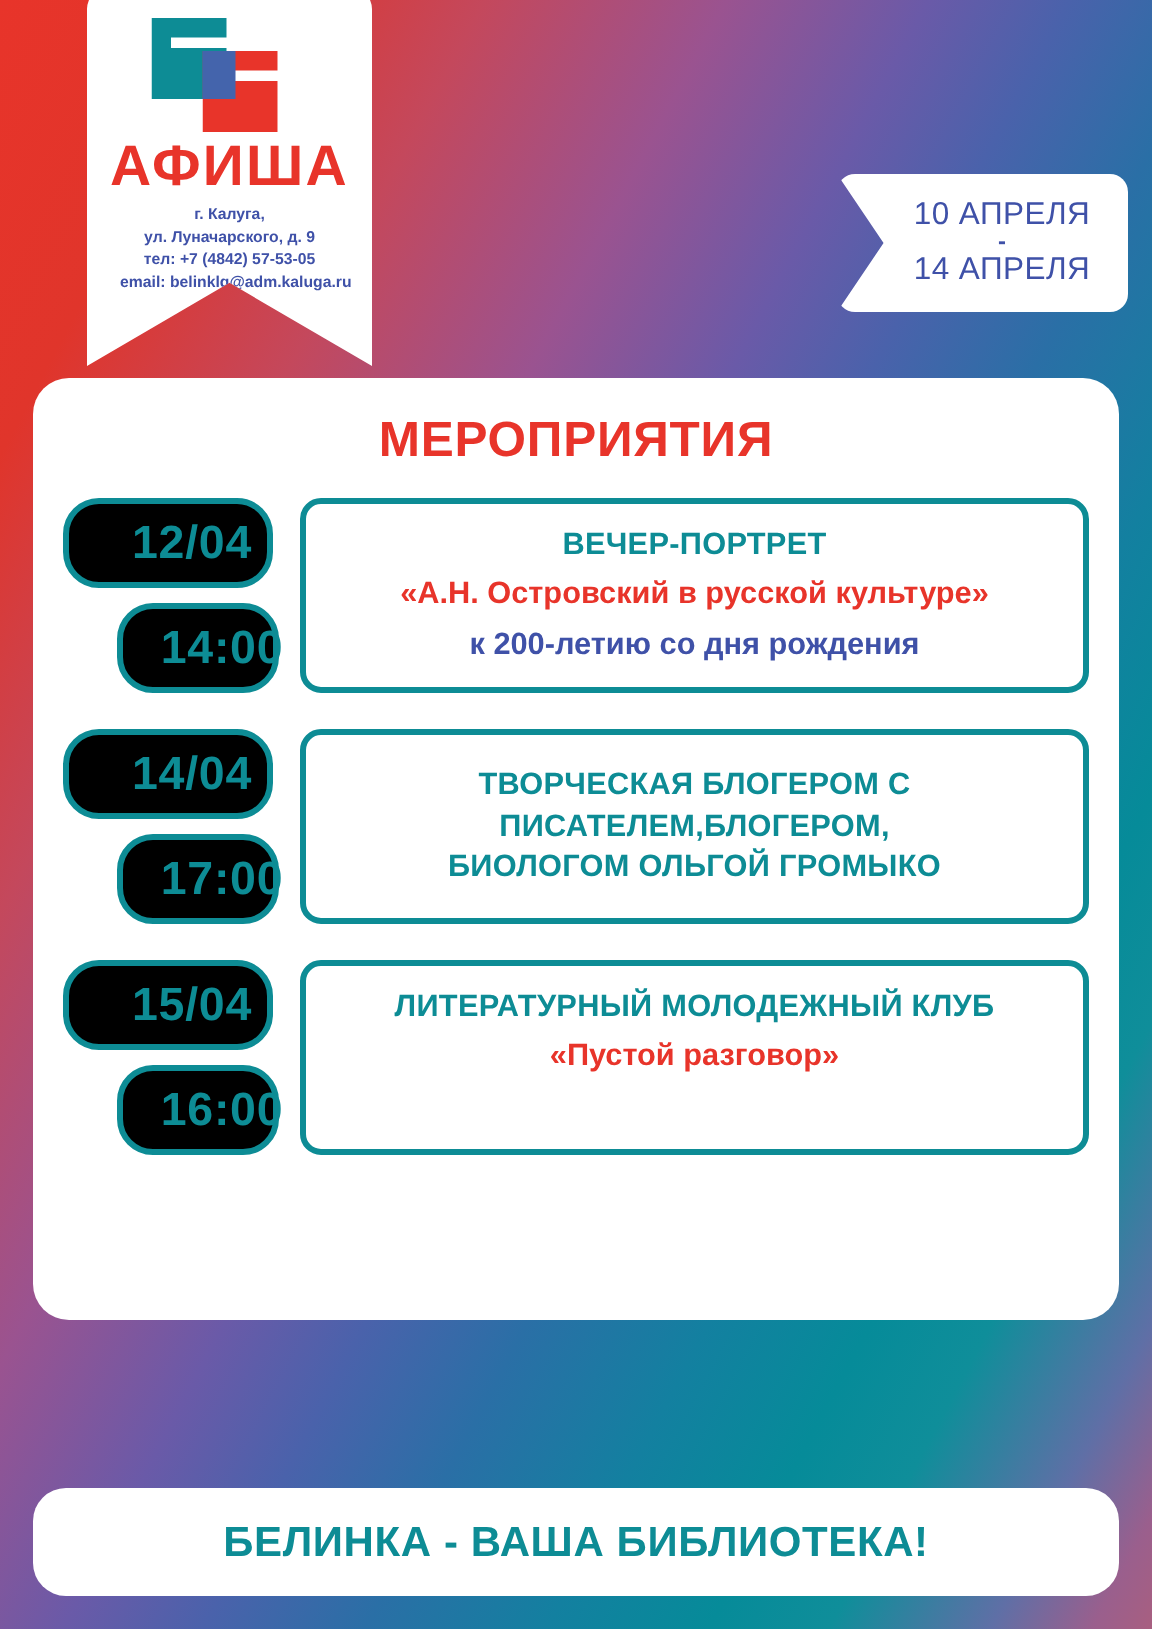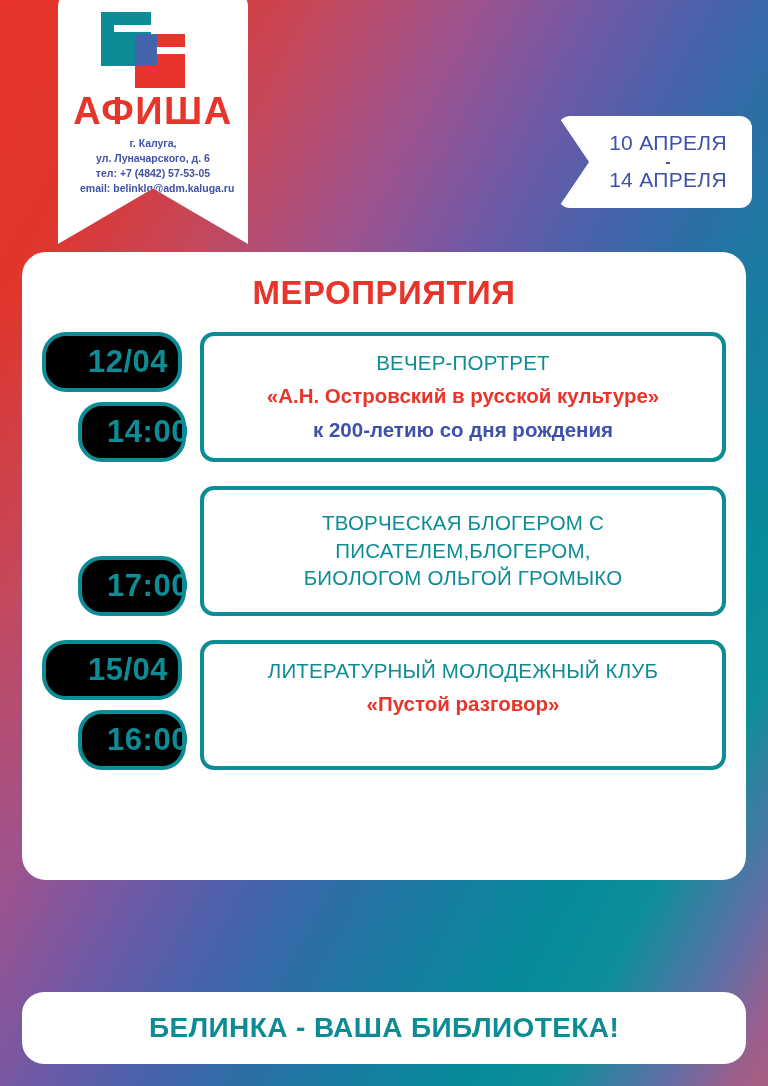--- a/index.html
+++ b/index.html
@@ -202,21 +202,21 @@
     padding: 4px 14px;
   }
   .ev-line {
     text-align: center;
     line-height: 1.3;
     font-family: "Liberation Sans", sans-serif;
   }
   .ev-teal-caps {
     color: #0d8c95;
     font-size: 20.5px;
-    font-weight: 400;
+    font-weight: 700;
     letter-spacing: 0.2px;
   }
   .ev-red {
     color: #e8342a;
     font-size: 20.5px;
     font-weight: 700;
     margin-top: 6px;
   }
   .ev-blue {
     color: #3f51a8;
@@ -258,21 +258,21 @@
         <path d="M0 0 H50 V13 H13 V20 H50 V54 H0 Z M13 31 H37 V42 H13 Z" fill="#0d8c95"></path>
       </svg>
       <svg class="logo-be-red" viewBox="0 0 56 54">
         <path d="M0 0 H50 V13 H13 V20 H50 V54 H0 Z M13 31 H37 V42 H13 Z" fill="#e8342a"></path>
       </svg>
       <div class="logo-overlap"></div>
     </div>
     <div class="afisha-word">АФИША</div>
     <div class="contact-lines">
       <div>г. Калуга,</div>
-      <div>ул. Луначарского, д. 6</div>
+      <div>ул. Луначарского, д. 9</div>
       <div>тел: +7 (4842) 57-53-05</div>
       <div>email: belinklg@adm.kaluga.ru</div>
     </div>
   </div>
 
   <div id="date-badge">
     <div class="date-badge-line">10 АПРЕЛЯ</div>
     <div class="date-badge-dash">-</div>
     <div class="date-badge-line">14 АПРЕЛЯ</div>
   </div>
@@ -289,20 +289,21 @@
         </div>
         <div class="event-box">
           <div class="ev-line ev-teal-caps">ВЕЧЕР-ПОРТРЕТ</div>
           <div class="ev-line ev-red">«А.Н. Островский в русской культуре»</div>
           <div class="ev-line ev-blue">к 200-летию со дня рождения</div>
         </div>
       </div>
 
       <div class="event-row">
         <div class="chip-stack">
+          <div class="chip chip-date">14/04</div>
           <div class="chip chip-time">17:00</div>
         </div>
         <div class="event-box">
           <div class="ev-line ev-teal-caps">ТВОРЧЕСКАЯ БЛОГЕРОМ С</div>
           <div class="ev-line ev-teal-caps ev-tight">ПИСАТЕЛЕМ,БЛОГЕРОМ,</div>
           <div class="ev-line ev-teal-caps ev-tight">БИОЛОГОМ ОЛЬГОЙ ГРОМЫКО</div>
         </div>
       </div>
 
       <div class="event-row">

